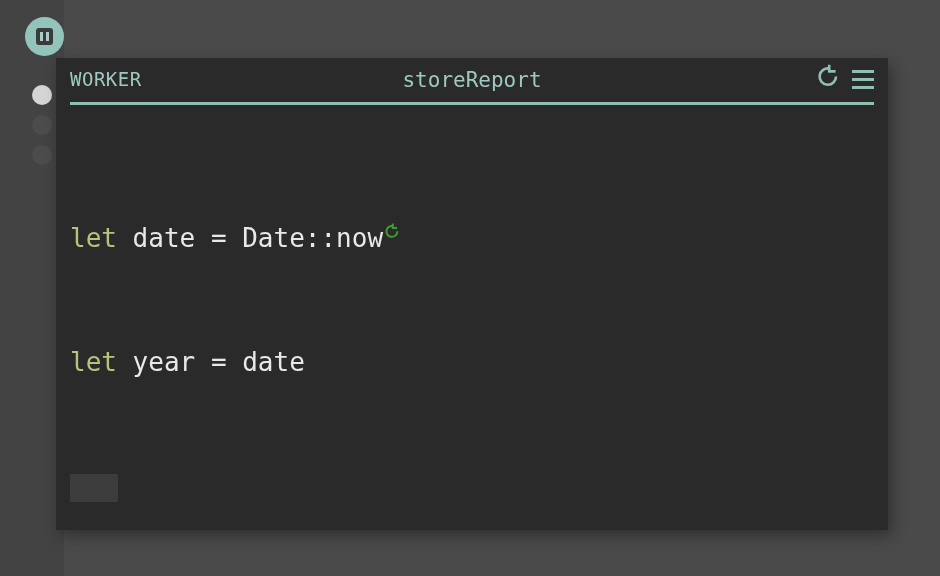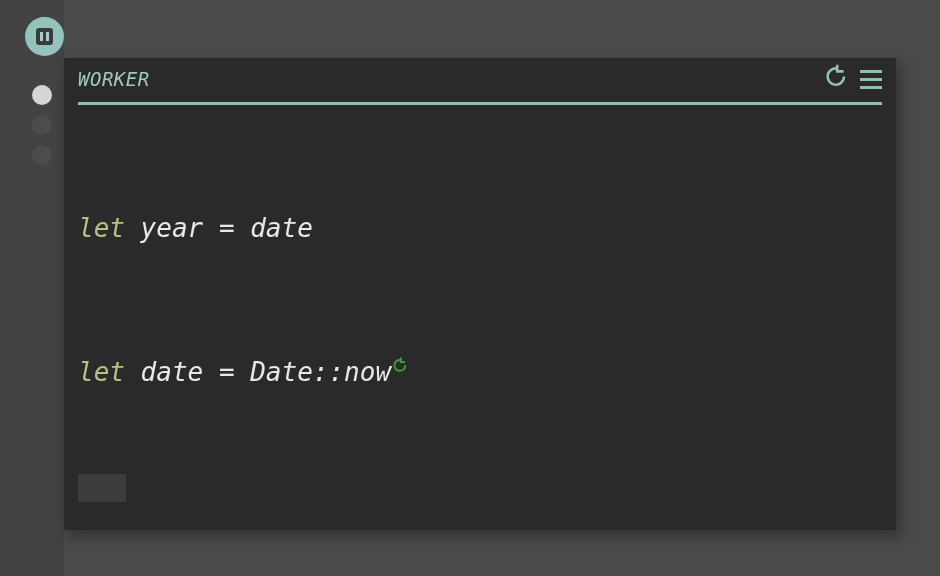--- a/index.html
+++ b/index.html
@@ -52,25 +52,24 @@
     width: 20px; height: 20px;
     border-radius: 50%;
   }
   .rail-dot.d0 { top: 85px;  background: #d5d5d5; }
   .rail-dot.d1 { top: 115px; background: #4c4c4c; }
   .rail-dot.d2 { top: 145px; background: #4c4c4c; }
 
   
   #card {
     position: absolute;
-    left: 64px; top: 58px;
+    left: 56px; top: 58px;
     width: 832px; height: 472px;
     background: #2a2a2a;
     box-shadow: 4px 6px 14px rgba(0,0,0,0.35);
-    font-style: italic;
   }
   #card-header {
     position: relative;
     height: 44px;
     border-bottom: 3px solid #8fbfb5;
     margin: 0 14px;
   }
   #worker-label {
     position: absolute;
     left: 0; top: 10px;
@@ -155,20 +154,21 @@
   <div class="rail-dot d2"></div>
 
 </div>
 
 <div id="card">
 
   <div id="card-header">
 
     <div id="worker-label">WORKER</div>
 
+    <div id="card-title">storeReport</div>
 
     <div id="header-actions">
 
       <span class="hdr-icon">
         <svg width="24" height="26" viewBox="0 0 24 26">
           <path d="M20 12.5 A8.2 8.2 0 1 1 13.6 4.6" fill="none" stroke="#8fbfb5" stroke-width="2.6" stroke-linecap="butt"></path>
           <path d="M13.2 0.8 L13.2 7.4 L19.6 7.4" fill="none" stroke="#8fbfb5" stroke-width="2.6" stroke-linecap="butt" stroke-linejoin="miter"></path>
         </svg>
       </span>
 
@@ -176,27 +176,27 @@
         <i></i>
           <i></i>
           <i></i>
       </span>
 
     </div>
   </div>
 
   <div id="code">
 
-    <div class="code-line"><span class="kw">let</span><span class="plain"> year = date</span></div>
-
     <div class="code-line"><span class="kw">let</span><span class="plain"> date = Date::now</span><span class="now-badge"><svg width="16" height="16" viewBox="0 0 24 24">
             <path d="M20 12.5 A8.2 8.2 0 1 1 13.6 4.6" fill="none" stroke="#3f9c35" stroke-width="3"></path>
             <path d="M13.2 0.8 L13.2 7.4 L19.6 7.4" fill="none" stroke="#3f9c35" stroke-width="3" stroke-linejoin="miter"></path>
           </svg></span></div>
 
+    <div class="code-line"><span class="kw">let</span><span class="plain"> year = date</span></div>
+
 
     
 
     
 
     
 
     
 
     

